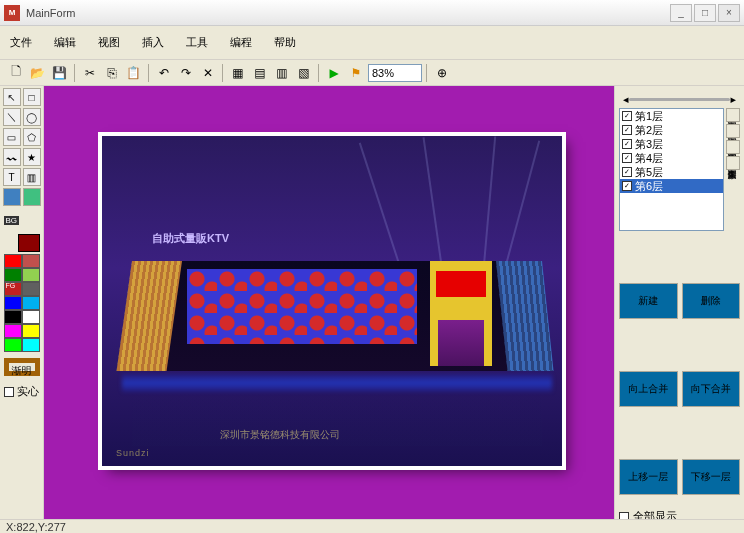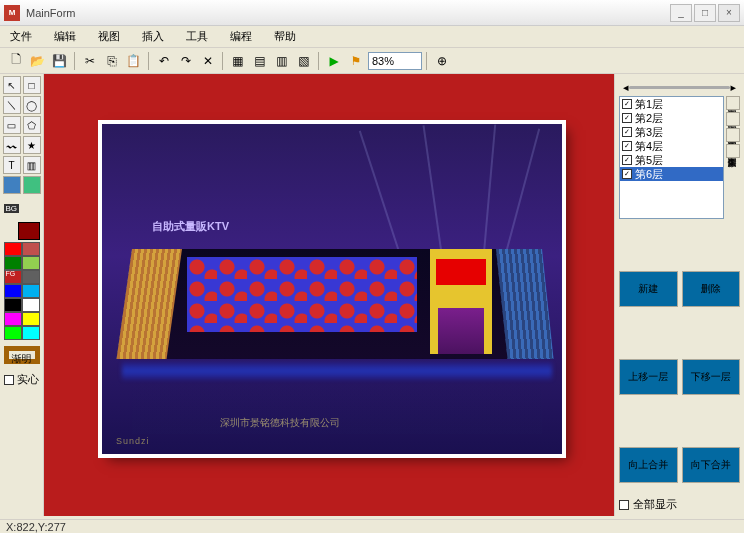--- a/index.html
+++ b/index.html
@@ -3,39 +3,39 @@
   <meta charset="utf-8">
   <style>
     * { margin: 0; padding: 0; box-sizing: border-box; font-family: "SimSun", "Microsoft YaHei", sans-serif; font-size: 11px; }
     body { background: #ece9d8; width: 744px; height: 533px; overflow: hidden; position: relative; }
     .titlebar { height: 26px; background: linear-gradient(#fefefe,#e6e6e6); display: flex; align-items: center; padding: 0 4px; border-bottom: 1px solid #ccc; }
     .app-icon { width: 16px; height: 16px; background: #c0392b; margin-right: 6px; display: flex; align-items: center; justify-content: center; color: #fff; font-size: 8px; font-weight: bold; }
     .title-text { flex: 1; color: #444; }
     .window-controls { display: flex; gap: 2px; }
     .win-btn { width: 22px; height: 18px; background: #f0f0f0; border: 1px solid #bbb; text-align: center; line-height: 16px; font-size: 10px; color: #555; cursor: pointer; }
     .win-btn.close { background: #e8e8e8; }
-    .menubar { height: 22px; background: #ece9d8; display: flex; align-items: center; padding: 0 6px; gap: 14px; border-bottom: 1px solid #d4d0c8; }
+    .menubar { height: 34px; background: #ece9d8; display: flex; align-items: center; padding: 0 6px; gap: 14px; border-bottom: 1px solid #d4d0c8; }
     .menu-item { cursor: pointer; padding: 2px 4px; color: #000; }
     .toolbar { height: 26px; background: #ece9d8; display: flex; align-items: center; padding: 0 6px; gap: 2px; border-bottom: 1px solid #d4d0c8; }
     .tb-btn { width: 20px; height: 20px; display: flex; align-items: center; justify-content: center; cursor: pointer; font-size: 12px; border: 1px solid transparent; }
     .tb-sep { width: 2px; height: 18px; border-left: 1px solid #aca899; margin: 0 2px; }
     .zoom-box { width: 54px; height: 18px; border: 1px solid #7f9db9; background: #fff; padding: 0 3px; line-height: 16px; }
     .main-area { display: flex; height: 442px; }
     .left-tools { width: 44px; background: #ece9d8; border-right: 1px solid #d4d0c8; display: flex; flex-direction: column; align-items: center; padding-top: 2px; }
     .tool-grid { display: grid; grid-template-columns: 18px 18px; gap: 2px; margin-bottom: 4px; }
     .tool-btn { width: 18px; height: 18px; border: 1px solid #aca899; background: #f0f0f0; display: flex; align-items: center; justify-content: center; font-size: 10px; cursor: pointer; }
     .color-section { margin-top: 6px; }
     .fg-bg { position: relative; width: 36px; height: 36px; }
     .bg-sw { position: absolute; bottom: 0; right: 0; width: 22px; height: 18px; background: #8B0000; border: 1px solid #000; }
     .bg-lbl { position: absolute; top: 0; left: 0; font-size: 8px; color: #fff; background: #333; padding: 0 2px; z-index: 2; }
     .palette { display: grid; grid-template-columns: 18px 18px; gap: 0; margin-top: 2px; }
     .pc { width: 18px; height: 14px; border: 1px solid #555; }
     .extra-btn { margin-top: 6px; width: 36px; height: 18px; background: #ece9d8; border: 5px solid #a16207; font-size: 10px; text-align: center; line-height: 16px; cursor: pointer; }
     .cb-row { margin-top: 8px; display: flex; align-items: center; gap: 3px; font-size: 10px; }
-    .canvas-area { flex: 1; background: #b91c1c; position: relative; overflow: hidden; }
+    .canvas-area { flex: 1; background: #a21caf; position: relative; overflow: hidden; }
     .artboard { position: absolute; left: 58px; top: 50px; width: 460px; height: 330px; background: #1a0b3a; box-shadow: 0 0 0 4px #fff, 6px 6px 12px rgba(0,0,0,0.5); }
     .sky { position: absolute; inset: 0; background: linear-gradient(#2a1a5e 0%, #3b2080 40%, #1a1050 100%); }
     .beam { position: absolute; top: 0; width: 2px; height: 140px; background: rgba(180,190,255,0.2); transform-origin: bottom; }
     .building { position: absolute; top: 125px; left: 30px; right: 20px; height: 110px; background: linear-gradient(#0a0620,#14082a); }
     .sign-ktv { position: absolute; top: -30px; left: 20px; color: #c8b8ff; font-size: 11px; font-weight: bold; }
     .facade-left { position: absolute; left: 0; top: 0; width: 50px; height: 100%; background: repeating-linear-gradient(90deg,#b87333 0 3px,#d4a23d 3px 6px); transform: skewX(-8deg); transform-origin: top; }
     .facade-pattern { position: absolute; left: 55px; top: 8px; width: 230px; height: 75px; background: #3838d4; background-image: radial-gradient(circle at 10px 10px,#d42a2a 7px,transparent 8px),radial-gradient(circle at 25px 20px,#d42a2a 7px,transparent 8px); background-size: 30px 22px; }
     .entrance { position: absolute; right: 50px; top: 0; width: 62px; height: 105px; background: #e6c52e; }
     .entrance-screen { position: absolute; top: 10px; left: 6px; right: 6px; height: 26px; background: #e60000; }
     .entrance-door { position: absolute; bottom: 0; left: 8px; right: 8px; height: 46px; background: linear-gradient(#7a1f8c,#4b1260); }
@@ -216,26 +216,26 @@
         <div class="side-tab">图框</div>
         <div class="side-tab">编程图层</div>
         <div class="side-tab">像素图层</div>
       </div>
     </div>
     <div class="btn-row">
       <button class="panel-btn">新建</button>
       <button class="panel-btn">删除</button>
     </div>
     <div class="btn-row">
+      <button class="panel-btn">向上合并</button>
+      <button class="panel-btn">向下合并</button>
+    </div>
+    <div class="btn-row">
       <button class="panel-btn">上移一层</button>
       <button class="panel-btn">下移一层</button>
-    </div>
-    <div class="btn-row">
-      <button class="panel-btn">向上合并</button>
-      <button class="panel-btn">向下合并</button>
     </div>
     <div class="show-all-row">
       <div class="layer-cb"></div>
       <span>全部显示</span>
     </div>
   </div>
 </div>
 
 <div class="statusbar">
   <span>X:822,Y:277</span>

